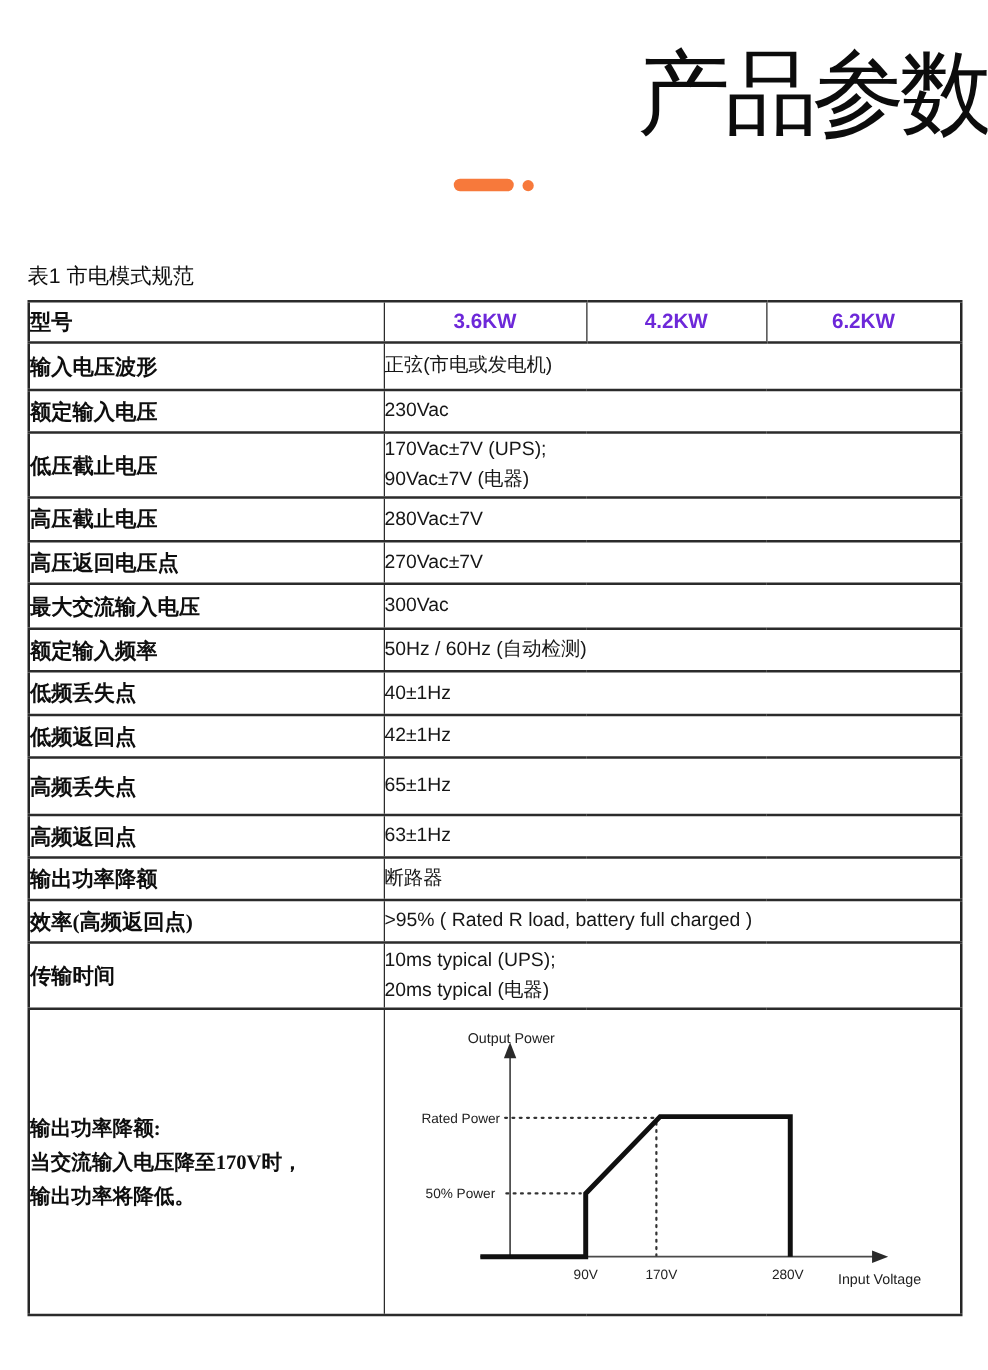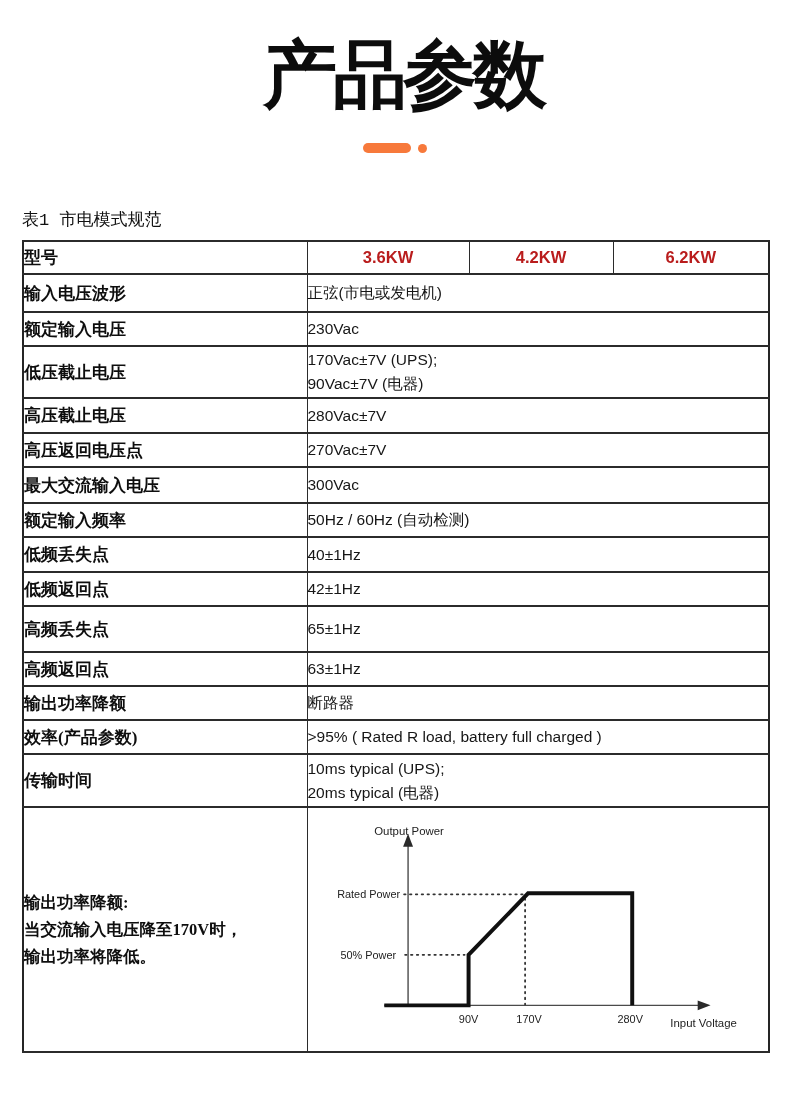--- a/index.html
+++ b/index.html
@@ -9,24 +9,24 @@
     background: #ffffff;
     font-family: "Liberation Sans", "DejaVu Sans", sans-serif;
     color: #111;
     overflow: hidden;
   }
   .page { width: 790px; height: 1096px; position: relative; }
 
   
   h1.page-title {
     margin: 36px 0 0 0;
-    text-align: center;
+    text-align: right;
     font-size: 74px;
     line-height: 78px;
-    font-weight: 700;
+    font-weight: 400;
     letter-spacing: -4px;
     color: #0c0c0c;
     font-family: "Liberation Sans", "DejaVu Sans", sans-serif;
     padding-left: 16px;
   }
   .title-accent {
     margin-top: 29px;
     display: flex;
     justify-content: center;
     align-items: center;
@@ -38,21 +38,21 @@
     background: #F7793B;
   }
   .title-accent .dot {
     width: 9px; height: 9px; border-radius: 50%;
     background: #F7793B;
   }
 
   
   .table-caption {
     margin: 58px 0 0 22px;
-    font-family: Liberation Mono, monospace;
+    font-family: Liberation Sans, sans-serif;
     font-size: 17px;
     line-height: 20px;
     color: #101010;
   }
 
   
   table.spec-table {
     border-collapse: collapse;
     table-layout: fixed;
     width: 746px;
@@ -71,21 +71,21 @@
     font-weight: bold;
     font-size: 17px;
     padding-left: 24px;
     color: #0e0e0e;
     margin-left: 40px;
   }
   td.model {
     text-align: center;
     font-weight: bold;
     font-size: 16.5px;
-    color: #b91c1c;
+    color: #6d28d9;
   }
   td.value {
     text-align: left;
     font-size: 15.5px;
     line-height: 24px;
     white-space: pre-line;
     color: #161616;
   }
   td.derating {
     font-family: "Liberation Serif", "DejaVu Serif", serif;
@@ -177,21 +177,21 @@
     </tr>
     <tr style="height:34px">
       <td class="label">高频返回点</td>
       <td class="value" colspan="3">63±1Hz</td>
     </tr>
     <tr style="height:34px">
       <td class="label">输出功率降额</td>
       <td class="value" colspan="3">断路器</td>
     </tr>
     <tr style="height:34px">
-      <td class="label">效率(产品参数)</td>
+      <td class="label">效率(高频返回点)</td>
       <td class="value" colspan="3">&gt;95% ( Rated R load, battery full charged )</td>
     </tr>
     <tr style="height:53px">
       <td class="label">传输时间</td>
       <td class="value" colspan="3">10ms typical (UPS);
 20ms typical (电器)</td>
     </tr>
 
     <tr style="height:245px">
       <td class="label derating">输出功率降额:

